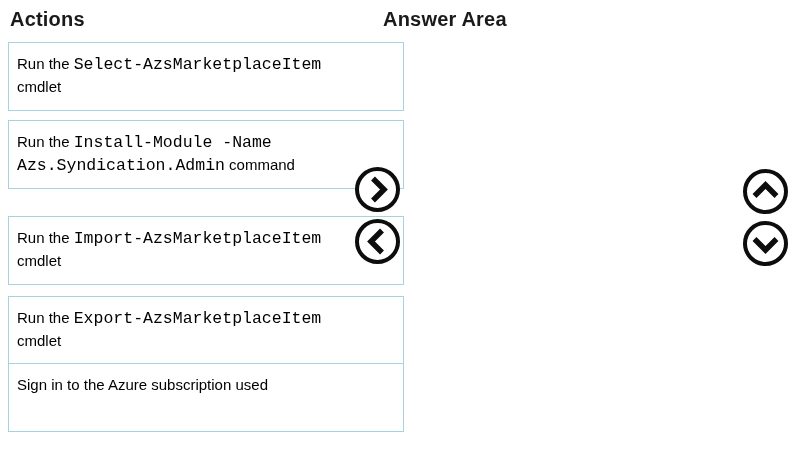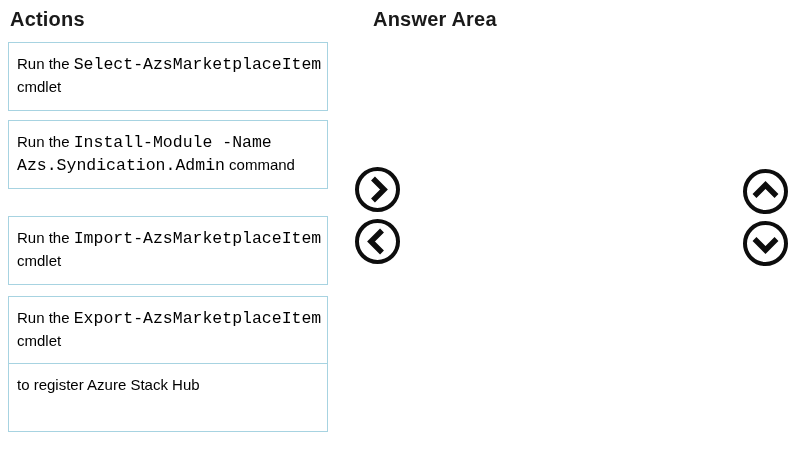--- a/index.html
+++ b/index.html
@@ -18,26 +18,26 @@
   }
   .col-header {
     position: absolute;
     top: 8px;
     font-size: 20px;
     font-weight: bold;
     color: #1a1a1a;
     letter-spacing: 0.2px;
   }
   #actions-header { left: 10px; }
-  #answer-header  { left: 373px; }
+  #answer-header  { left: 383px; }
 
   .action-card {
     position: absolute;
     left: 8px;
-    width: 320px;
+    width: 396px;
     height: 69px;
     border: 1px solid #a7d3e1;
     background: #ffffff;
     box-sizing: border-box;
     padding: 10px 8px 0 8px;
   }
   .action-line {
     line-height: 22px;
     font-size: 15px;
     white-space: nowrap;
@@ -84,21 +84,21 @@
     <div class="action-line"><span class="seg-plain">Run the </span><span class="seg-mono">Import-AzsMarketplaceItem</span></div>
     <div class="action-line"><span class="seg-plain">cmdlet</span></div>
   </div>
 
   <div class="action-card" style="top:296px;">
     <div class="action-line"><span class="seg-plain">Run the </span><span class="seg-mono">Export-AzsMarketplaceItem</span></div>
     <div class="action-line"><span class="seg-plain">cmdlet</span></div>
   </div>
 
   <div class="action-card" style="top:363px;">
-    <div class="action-line"><span class="seg-plain">to register Azure Stack Hub</span></div>
+    <div class="action-line"><span class="seg-plain">Sign in to the Azure subscription used</span></div>
   </div>
 
   <button class="arrow-btn" style="left:354px; top:166px;" aria-label="move right">
     <span>
       <svg viewBox="0 0 47 47" xmlns="http://www.w3.org/2000/svg">
         <circle cx="23.5" cy="23.5" r="20.5" fill="#ffffff" stroke="#0d0d0d" stroke-width="4"></circle>
         <path d="M19 12.5 L30 23.5 L19 34.5" fill="none" stroke="#0d0d0d" stroke-width="5.5" stroke-linejoin="miter"></path>
       </svg>
     </span>
   </button>

